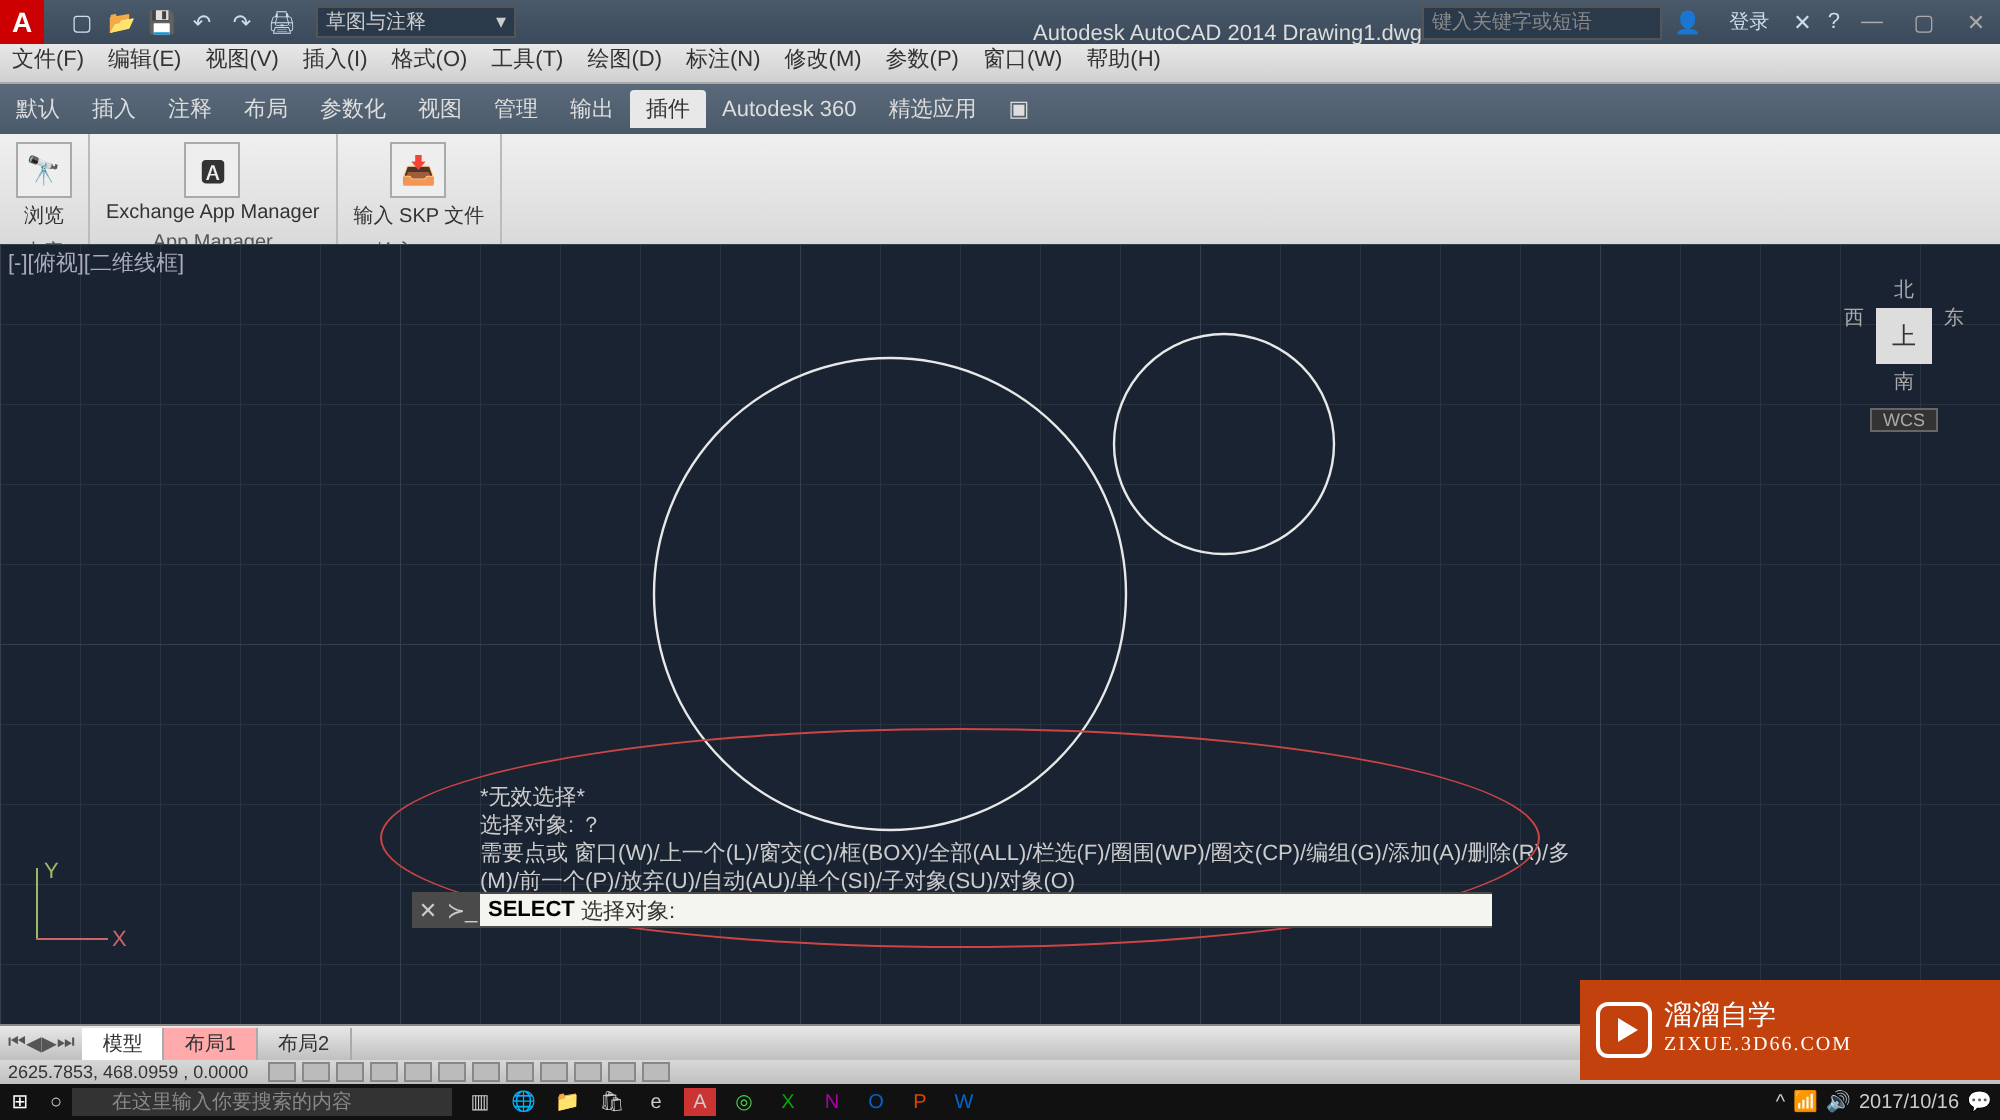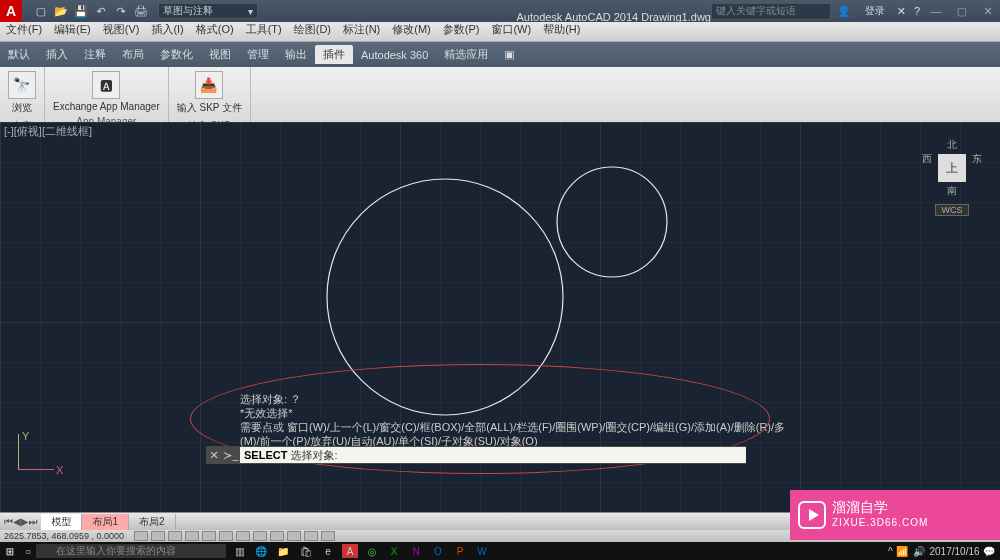--- a/index.html
+++ b/index.html
@@ -66,25 +66,25 @@
 .modeltabs .tab { padding:1px 10px; border-right:1px solid #aaa; color:#333;}
 .modeltabs .tab.active { background:#fff;}
 .modeltabs .tab.red { background:#faa;}
 
 
 .statusbar { position:absolute; left:0; bottom:18px; width:1000px; height:12px; background:linear-gradient(#d8d8d8,#c0c0c0); font-size:9px; color:#333; display:flex; align-items:center; padding:0 4px;}
 .statusbar .icons { margin-left:10px; display:flex; gap:3px;}
 .statusbar .icons span { width:14px; height:10px; background:#bbb; border:1px solid #888;}
 
 
-.watermark { position:absolute; right:0; bottom:20px; width:210px; height:50px; background:#ec4899; color:#fff; display:flex; align-items:center; padding:0 8px; font-size:14px;}
+.watermark { position:absolute; right:0; bottom:20px; width:210px; height:50px; background:#c2410c; color:#fff; display:flex; align-items:center; padding:0 8px; font-size:14px;}
 .watermark .play { width:28px; height:28px; border:2px solid #fff; border-radius:6px; display:flex; align-items:center; justify-content:center; margin-right:6px;}
 .watermark .play::after{ content:""; border-left:10px solid #fff; border-top:6px solid transparent; border-bottom:6px solid transparent; margin-left:3px;}
 .watermark .txt { display:flex; flex-direction:column; line-height:16px;}
-.watermark .url { font-size:10px; letter-spacing:1px;}
+.watermark .url { font-size:10px; letter-spacing:1px;font-family:Liberation Serif, serif;}
 
 
 .taskbar { position:absolute; left:0; bottom:0; width:1000px; height:18px; background:#111; display:flex; align-items:center; font-size:10px; color:#ccc;}
 .taskbar .win { width:20px; text-align:center; color:#fff;}
 .taskbar .cortana { width:16px; text-align:center;}
 .taskbar .srch { width:190px; height:14px; background:#333; padding:0 20px; display:flex; align-items:center; color:#888;}
 .taskbar .apps { display:flex; gap:6px; margin-left:6px;}
 .taskbar .apps span { width:16px; height:14px; display:flex; align-items:center; justify-content:center; font-size:10px;}
 .taskbar .tray { margin-left:auto; display:flex; align-items:center; gap:4px; padding-right:4px;}
 </style>
@@ -208,22 +208,22 @@
     <div class="wcs">WCS</div>
   </div>
   <div class="ucs">
     <div class="yaxis"></div>
       <div class="xaxis"></div>
     <span class="ylbl">Y</span>
       <span class="xlbl">X</span>
   </div>
 
   <div class="cmdhist">
+    <div>*无效选择*</div>
     <div>选择对象: ？</div>
-    <div>*无效选择*</div>
     <div>需要点或 窗口(W)/上一个(L)/窗交(C)/框(BOX)/全部(ALL)/栏选(F)/圈围(WP)/圈交(CP)/编组(G)/添加(A)/删除(R)/多</div>
     <div>(M)/前一个(P)/放弃(U)/自动(AU)/单个(SI)/子对象(SU)/对象(O)</div>
   </div>
 
   <div class="highlight-ellipse"></div>
 
   <div class="cmdline">
     <span class="closex">✕</span>
     <span class="arrow">≻_</span>
     <div class="text">

